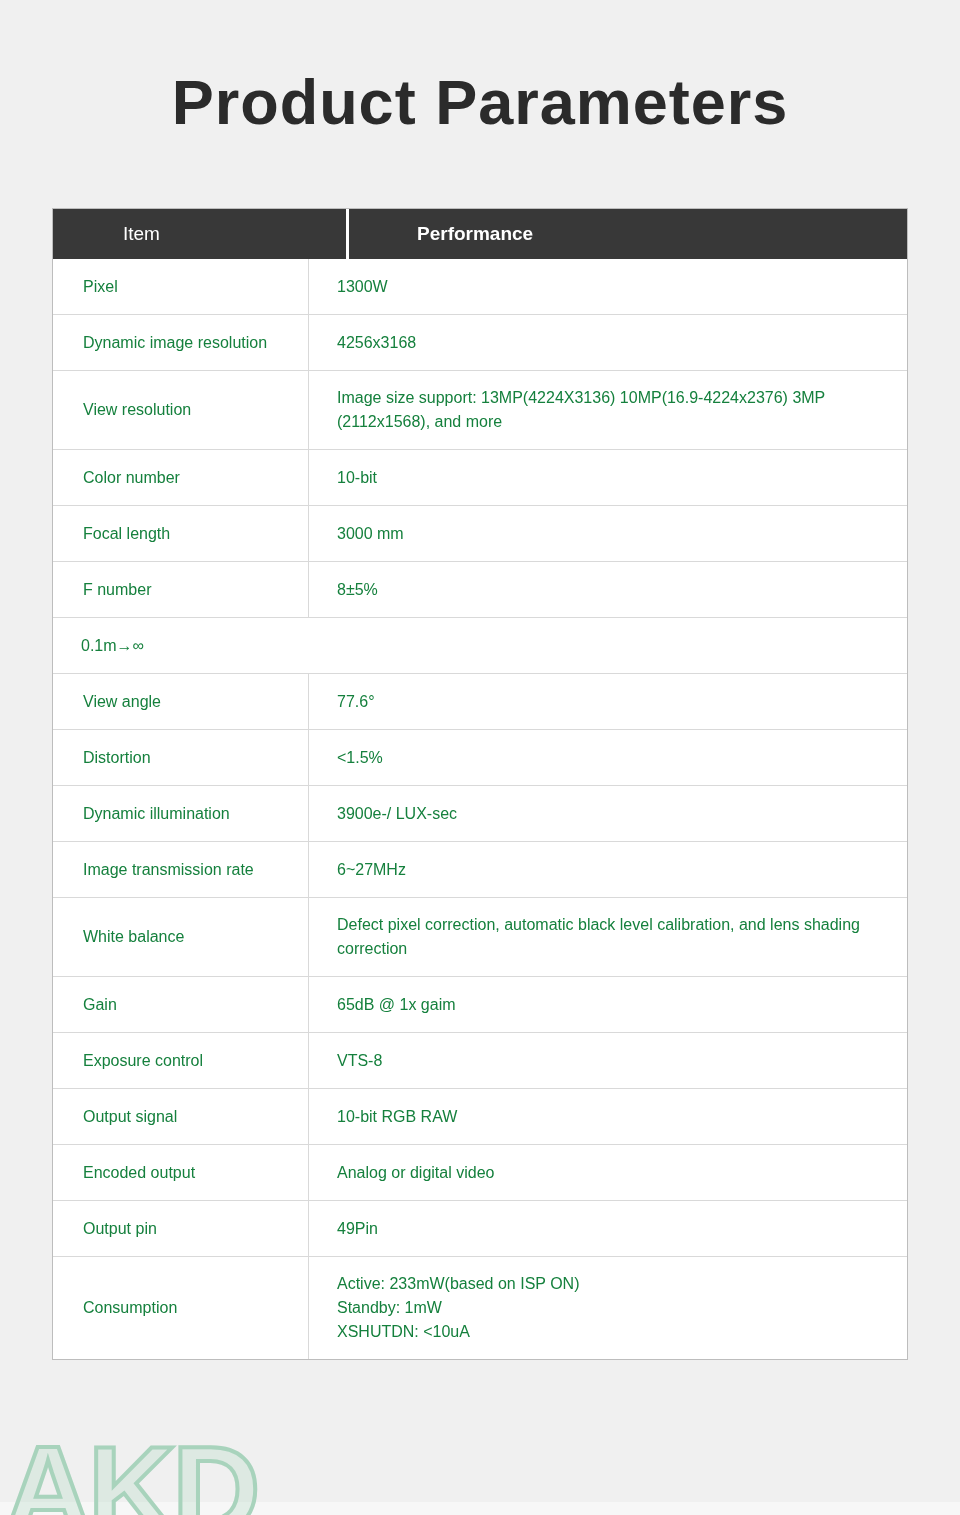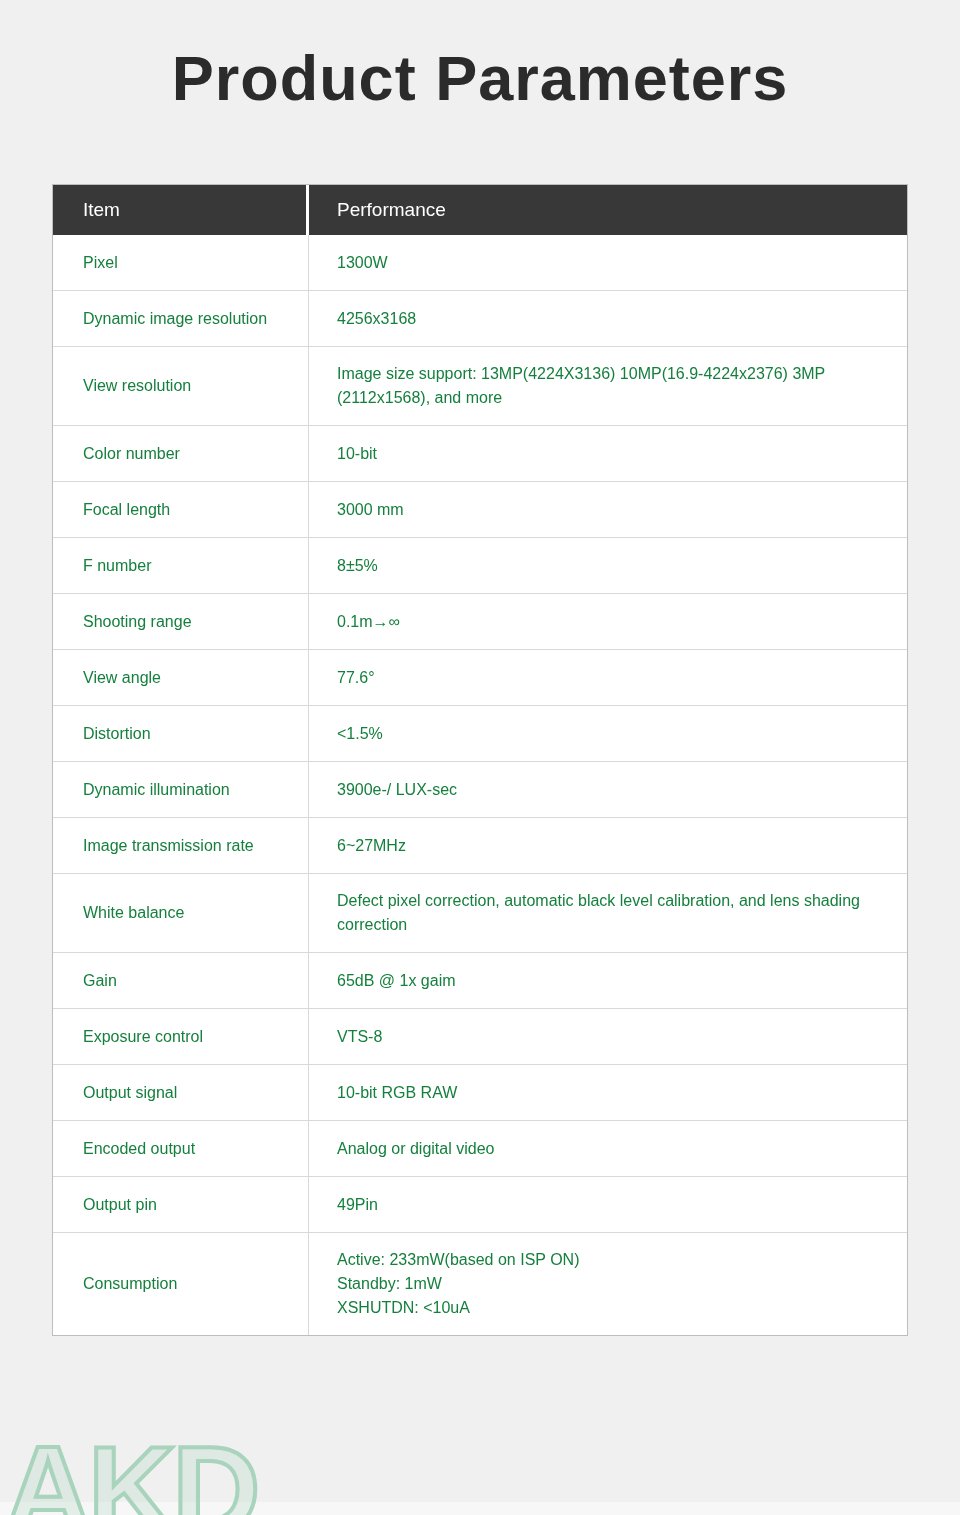--- a/index.html
+++ b/index.html
@@ -10,21 +10,21 @@
     width: 960px;
     height: 1515px;
     position: relative;
     overflow: hidden;
     background: #f0f0f0;
     font-family: "Liberation Sans", sans-serif;
     color: #3e3e3e;
   }
   .page-title {
     margin: 0;
-    padding-top: 42px;
+    padding-top: 66px;
     text-align: center;
     font-size: 63px;
     font-weight: bold;
     letter-spacing: 1px;
     color: #2b2b2b;
     line-height: 1.15;
   }
   .spec-table {
     width: 856px;
     margin: 70px auto 0 auto;
@@ -37,30 +37,32 @@
     background: #383838;
     color: #ffffff;
     font-size: 19px;
     height: 50px;
     align-items: center;
   }
   .th {
     box-sizing: border-box;
     display: flex;
     align-items: center;
+    margin-left: 40px;
   }
   .th-item {
     flex: 0 0 256px;
     padding-left: 30px;
     border-right: 3px solid #ffffff;
     height: 100%;
   }
   .th-perf {
     flex: 1;
     padding-left: 28px;
+    font-weight: bold;
   }
   .tr {
     display: flex;
     background: #ffffff;
     border-top: 1px solid #d9d9d9;
   }
   .tr:first-child {
     border-top: none;
   }
   .td {
@@ -140,21 +142,20 @@
     <div class="td td-item">Focal length</div>
     <div class="td td-value">3000 mm</div>
   </div>
 
   <div class="tr">
     <div class="td td-item">F number</div>
     <div class="td td-value">8±5%</div>
   </div>
 
   <div class="tr">
-    <div class="td td-item">Shooting range</div>
     <div class="td td-value">0.1m→∞</div>
   </div>
 
   <div class="tr">
     <div class="td td-item">View angle</div>
     <div class="td td-value">77.6°</div>
   </div>
 
   <div class="tr">
     <div class="td td-item">Distortion</div>

